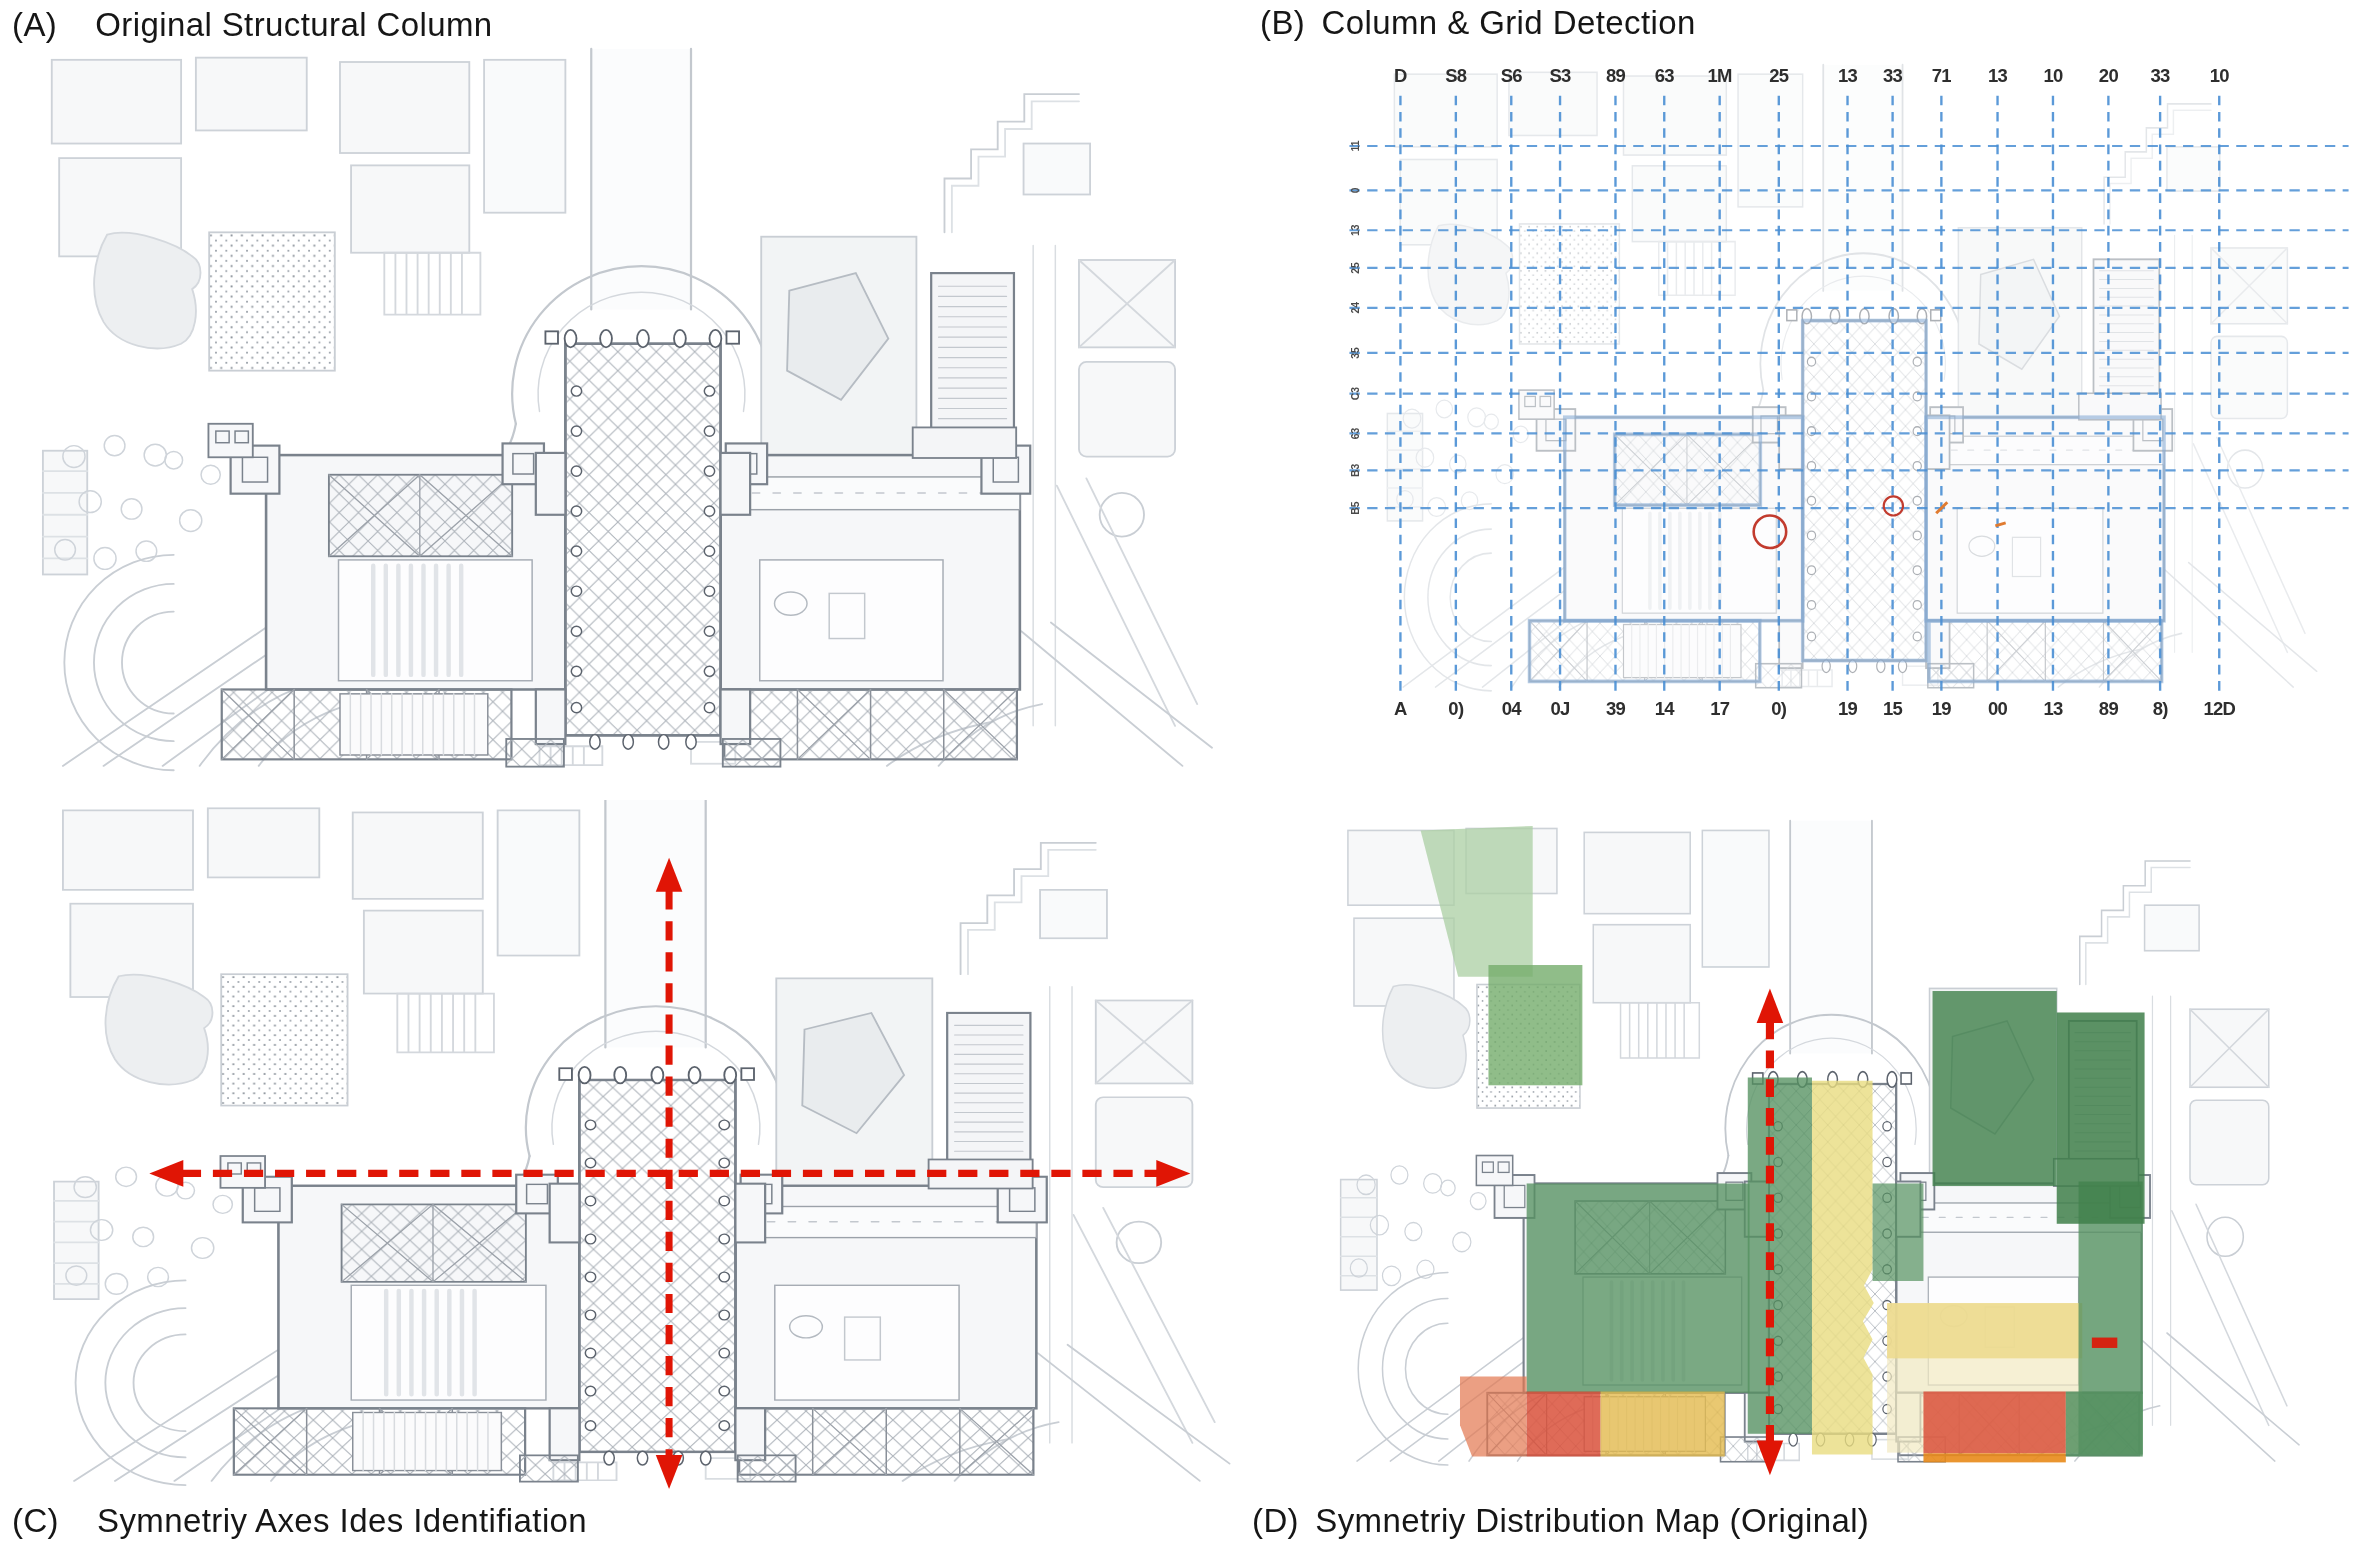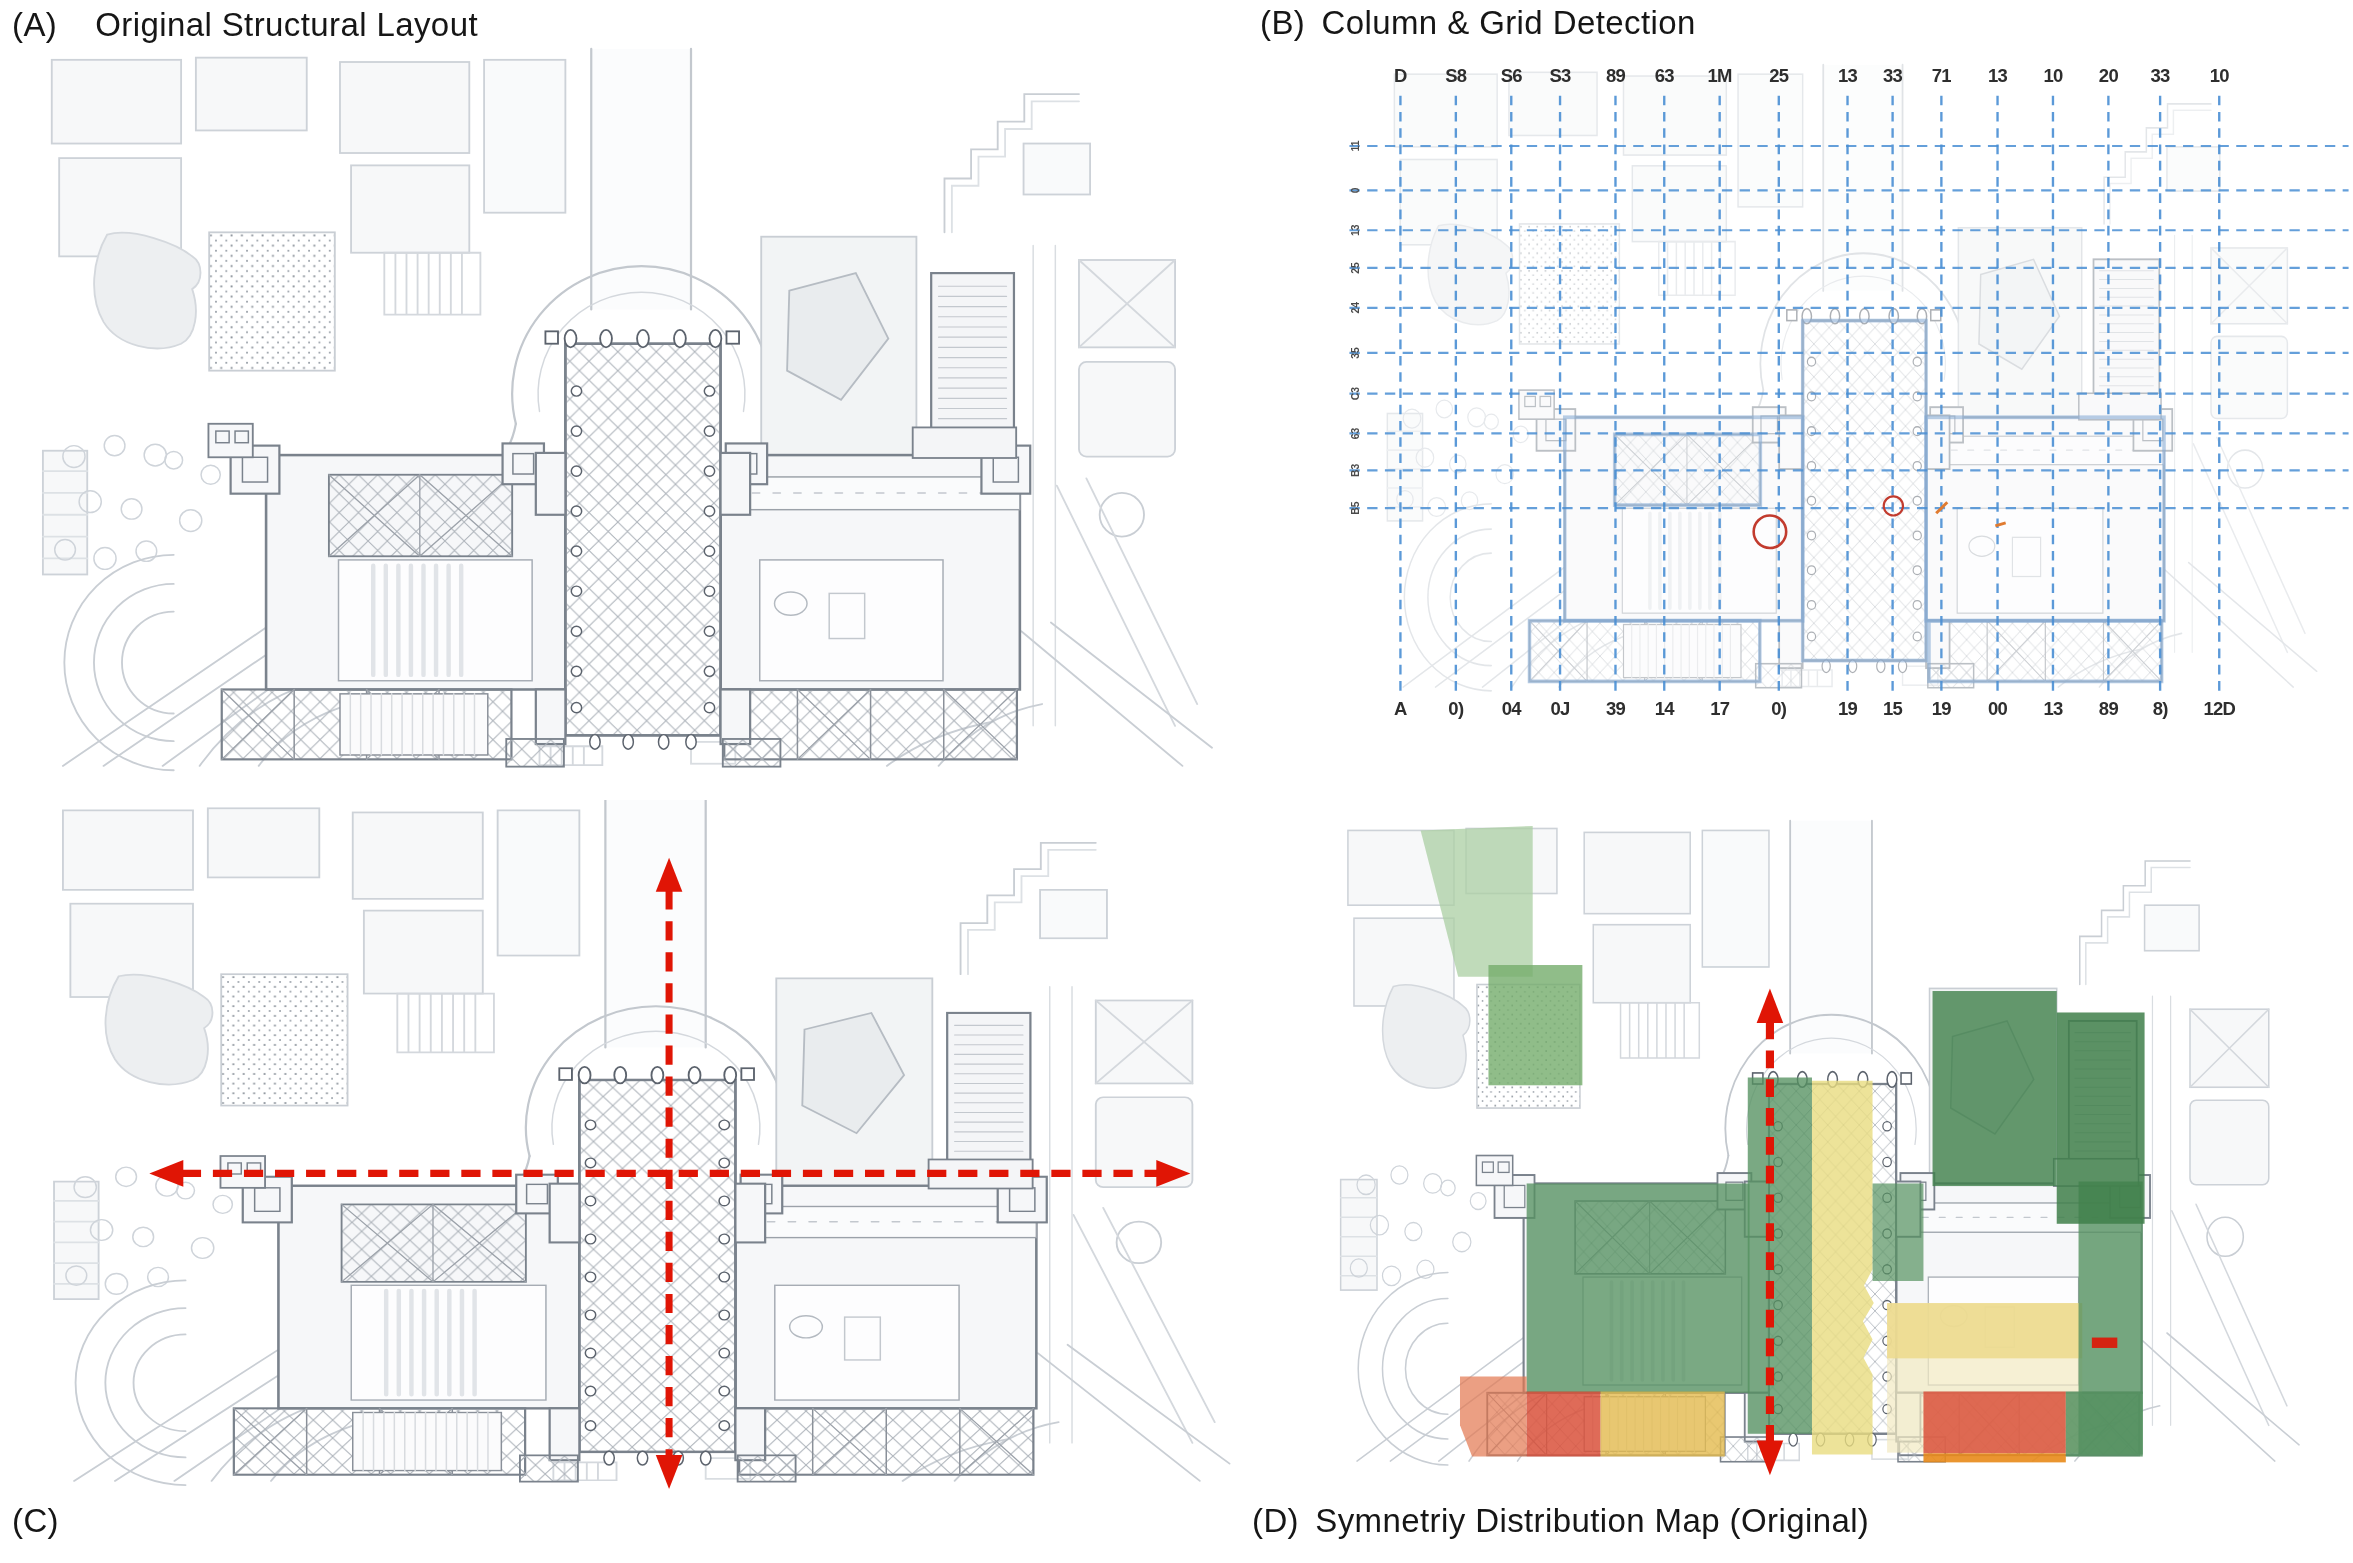--- a/index.html
+++ b/index.html
@@ -174,28 +174,29 @@
         <rect x="252" y="515" width="60" height="46" fill="#f6f7f9" stroke-width="2.5"></rect>
         <rect x="262" y="525" width="18" height="16" stroke-width="2"></rect>
         <rect x="288" y="525" width="18" height="16" stroke-width="2"></rect>
       </g>
     </g>
   </defs>
 </svg>
 
 <div class="caption gap-wide" id="capA">
   <span class="tag">(A)</span>
-  <span>Original Structural Layout</span>
+  <span>Original Structural Column</span>
 </div>
 <div class="caption gap-narrow" id="capB">
   <span class="tag">(B)</span>
   <span>Column &amp; Grid Detection</span>
 </div>
 <div class="caption gap-wide" id="capC">
   <span class="tag">(C)</span>
+  <span>Symnetriy Axes Ides Identifiation</span>
 </div>
 <div class="caption gap-narrow" id="capD">
   <span class="tag">(D)</span>
   <span>Symnetriy Distribution Map (Original)</span>
 </div>
 
 <div class="panel" id="panelA">
   <svg viewBox="0 0 1630 1000" width="1205" height="739">
     <use href="#plan" transform="translate(0,8) scale(1,0.985)"></use>
   </svg>

